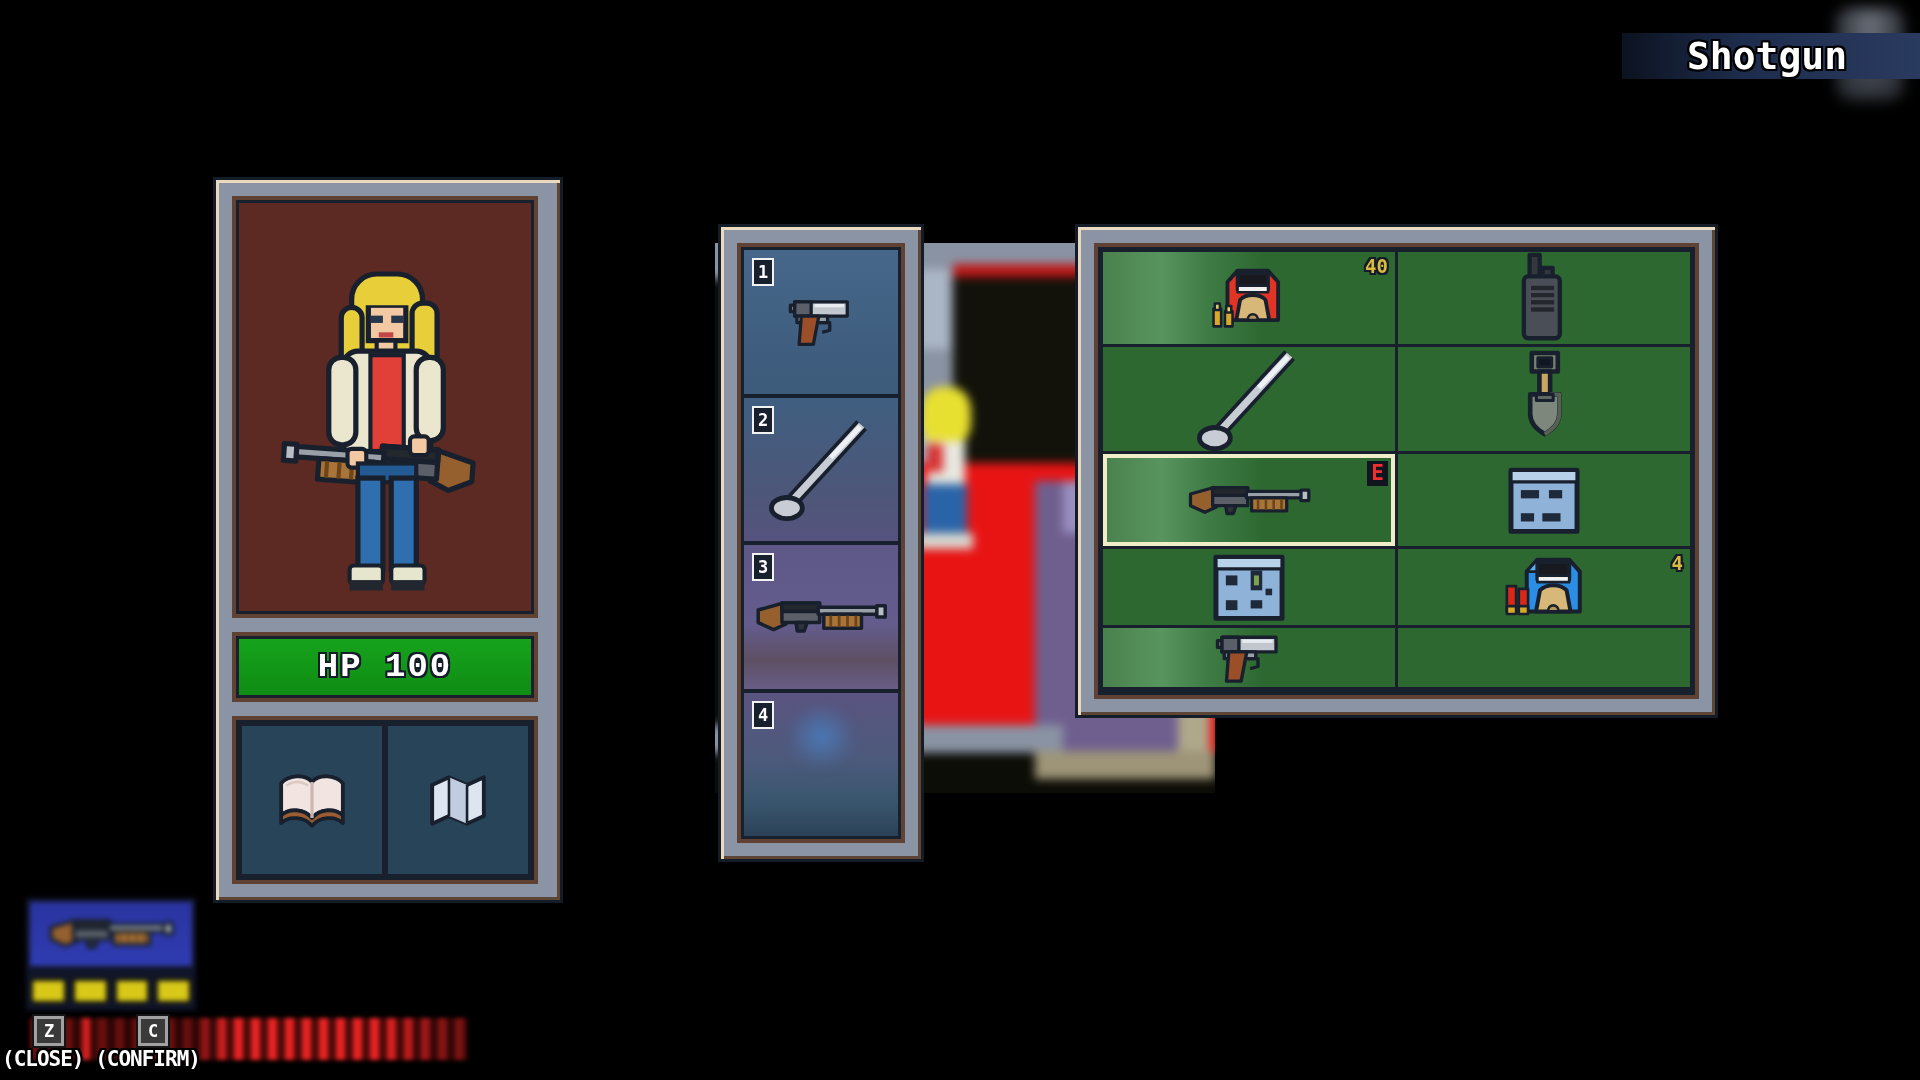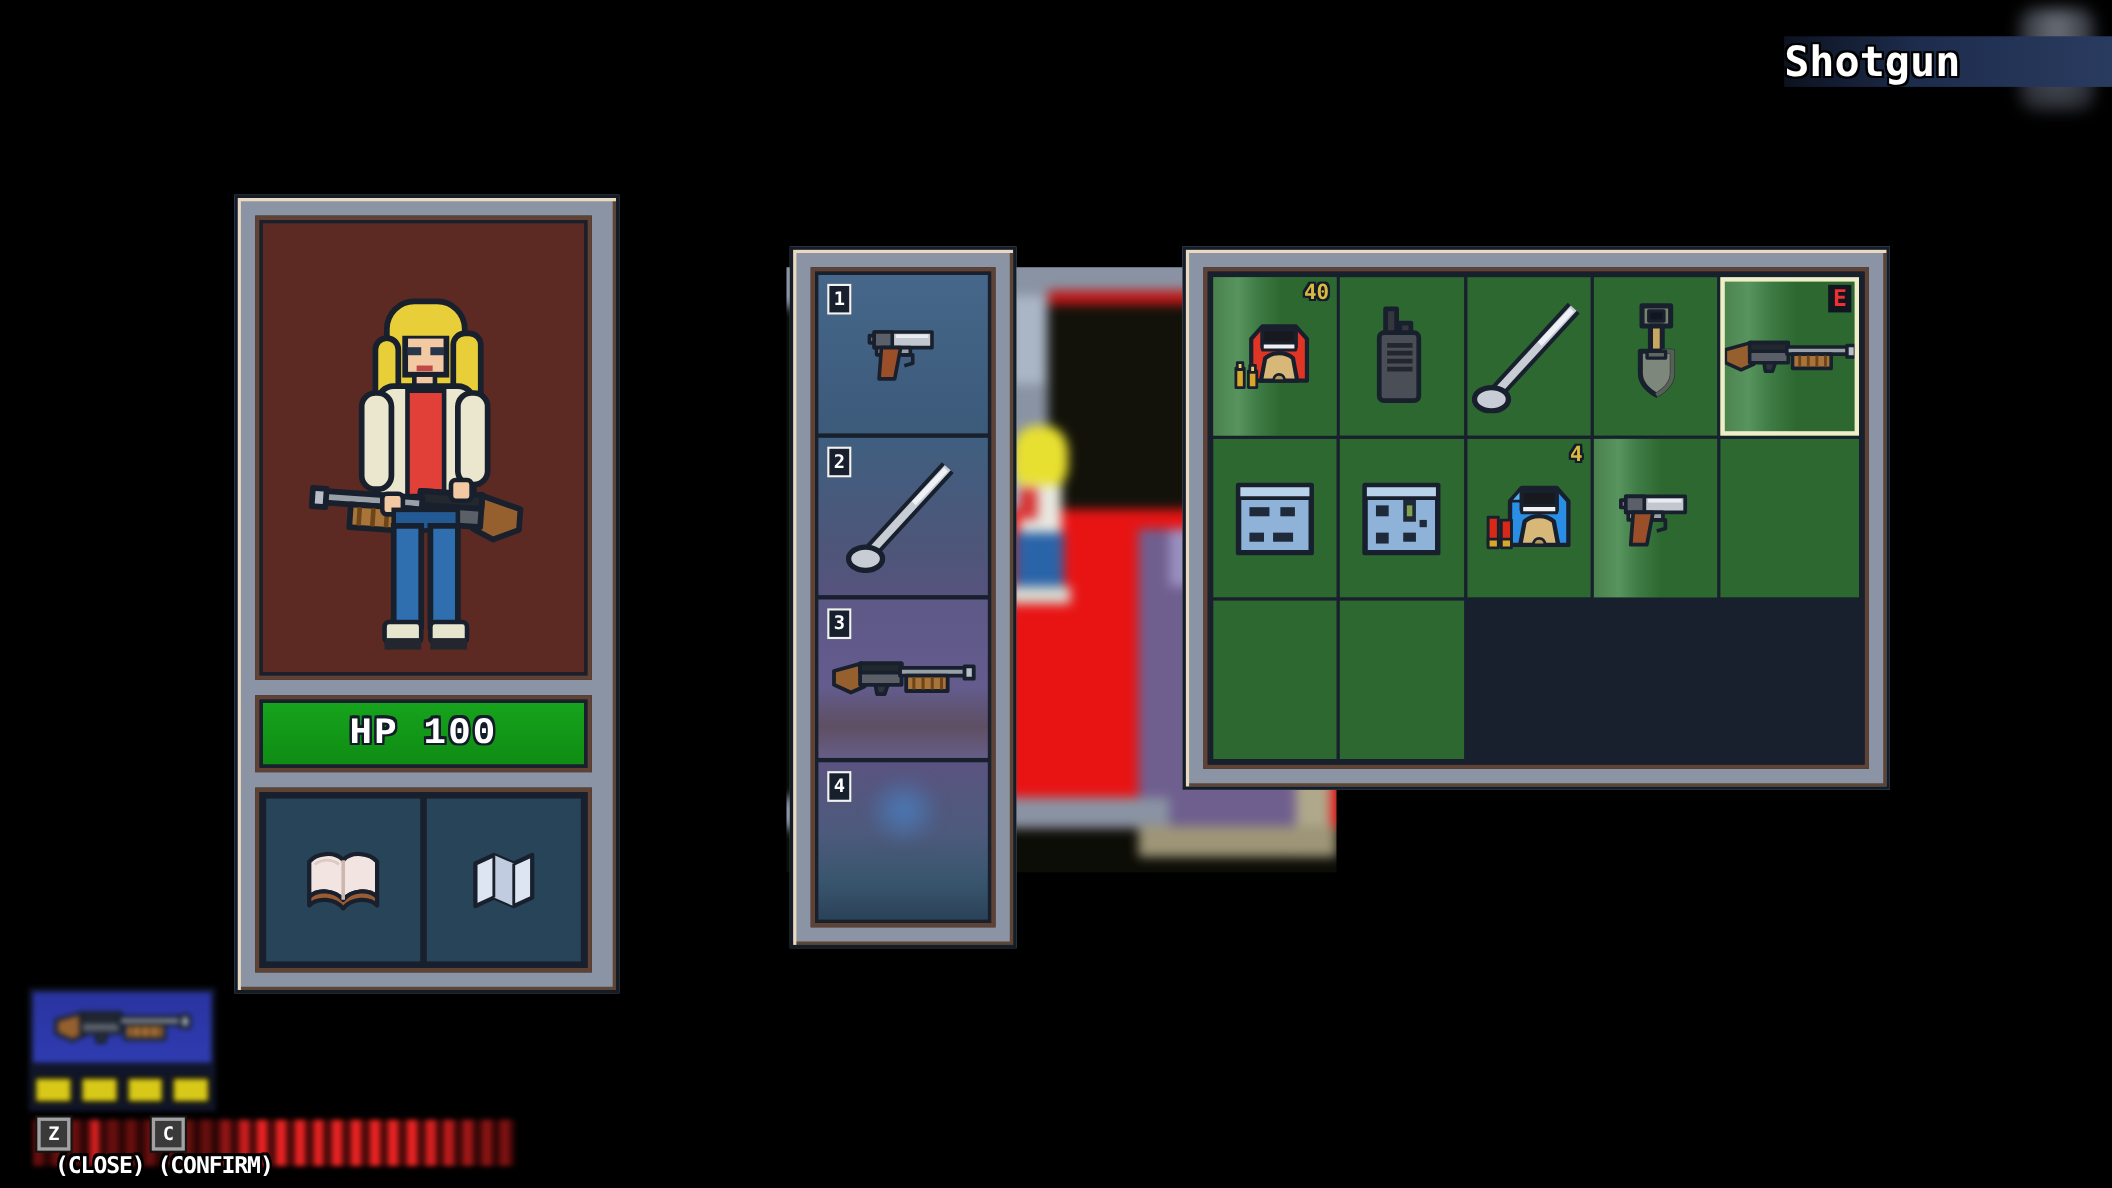--- a/index.html
+++ b/index.html
@@ -15,21 +15,21 @@
   .ol-navy{text-shadow:2px 0 #141c2a,-2px 0 #141c2a,0 2px #141c2a,0 -2px #141c2a,
            2px 2px #141c2a,-2px -2px #141c2a,2px -2px #141c2a,-2px 2px #141c2a;}
   .ol-black{text-shadow:2px 0 #000,-2px 0 #000,0 2px #000,0 -2px #000,
             2px 2px #000,-2px -2px #000,2px -2px #000,-2px 2px #000;}
   
   .banner-blob{left:1836px;top:8px;width:68px;height:92px;border-radius:14px;
     background:radial-gradient(ellipse at 50% 20%,#6d727c 0%,#3a3e46 55%,#1d2026 100%);
     filter:blur(7px);z-index:6;}
   .banner{left:1622px;top:33px;width:298px;height:46px;z-index:7;
     background:linear-gradient(90deg,#0c1220 0%,#1d2c4c 40%,#2a3b60 100%);
-    display:flex;align-items:center;justify-content:flex-start;padding-right:8px;box-sizing:border-box;
+    display:flex;align-items:center;justify-content:center;padding-right:8px;box-sizing:border-box;
     color:#fff;font-size:38px;font-weight:bold;}
   
   .scene{left:715px;top:243px;width:500px;height:550px;overflow:hidden;background:#0d0d07;z-index:1;}
   .scene-blur{position:absolute;inset:-12px;filter:blur(5px);}
   .scene-blur>div{position:absolute;}
   
   .charpanel{left:213px;top:177px;width:344px;height:720px;z-index:3;}
   .portrait-in{background:#5c2a22;display:flex;align-items:flex-end;justify-content:center;overflow:hidden;}
   .hp-in{background:linear-gradient(#16a31c,#0f8c14);display:flex;align-items:center;justify-content:center;
          color:#fff;font-size:34px;font-weight:bold;letter-spacing:2px;}
@@ -43,41 +43,41 @@
   .hs2{background:linear-gradient(180deg,#3f5f80,#4e5679 70%,#56537e);}
   .hs3{background:linear-gradient(180deg,#5e5887,#635c8d 55%,#5e4f63 80%,#675e87);}
   .hs4{background:linear-gradient(180deg,#5a5480,#4d5a7c 45%,#39566e 75%,#2b4258);}
   .hs4-blob{position:absolute;left:28%;top:8%;width:45%;height:45%;
             background:radial-gradient(ellipse,#4a7ab8 0%,rgba(74,122,184,0) 70%);filter:blur(6px);}
   .numchip{position:absolute;top:8px;left:8px;width:18px;height:24px;background:#18202e;border:2px solid #f2f2f2;
            color:#fff;font-size:17px;font-weight:bold;display:flex;align-items:center;justify-content:center;z-index:2;}
   
   .invpanel{left:1075px;top:224px;width:637px;height:488px;z-index:3;}
   .grid{position:absolute;inset:0;border:3px solid #18202e;background:#18202e;display:grid;
-        grid-template-columns:repeat(5,1fr);grid-template-rows:repeat(3,1fr);gap:3px;padding:2px;}
+        grid-template-columns:repeat(2,1fr);grid-template-rows:repeat(3,1fr);gap:3px;padding:2px;}
   .cell{position:relative;background:#2c6830;display:flex;align-items:center;justify-content:center;}
   .col1{background-image:linear-gradient(90deg,#4a814d 0%,#58945d 20%,#3f7b44 36%,#2c6830 55%);}
   .sel{outline:4px solid #f0eec8;outline-offset:-4px;}
   .count{position:absolute;top:5px;right:7px;color:#d9b93f;font-size:19px;font-weight:bold;line-height:1;}
   .badge{position:absolute;top:7px;right:7px;background:#10151f;color:#f03030;font-size:21px;font-weight:bold;
          line-height:1;padding:2px 4px;}
   
   .wpnbox{left:26px;top:898px;width:170px;height:112px;background:#10152a;filter:blur(2.5px);z-index:2;}
   .wpn-screen{position:absolute;left:4px;top:4px;right:4px;height:64px;
               background:linear-gradient(#2a34a0,#2f3cb0);display:flex;align-items:center;justify-content:center;}
   .wpn-pips{position:absolute;left:4px;bottom:6px;right:4px;height:26px;display:flex;gap:5px;}
   .pip{flex:1;background:#d8c818;border:3px solid #15160e;border-radius:4px;}
   .ammobar{left:30px;top:1018px;width:438px;height:42px;filter:blur(2.2px);z-index:2;
     background:
       linear-gradient(90deg,rgba(25,2,2,.62) 0%,rgba(25,2,2,.62) 11%,rgba(25,2,2,0) 13%,rgba(25,2,2,.62) 16%,rgba(25,2,2,.62) 37%,rgba(25,2,2,0) 46%,rgba(25,2,2,0) 80%,rgba(25,2,2,.45) 93%,rgba(25,2,2,.55) 100%),
       repeating-linear-gradient(90deg,#e62222 0 9px,#4a0a0a 9px 17px);}
   .keycap{position:absolute;width:30px;height:30px;background:#3a3a3a;border:3px solid #a2a2a2;
           box-shadow:0 0 0 2px #151515;color:#fff;font-weight:bold;font-size:17px;
           display:flex;align-items:center;justify-content:center;filter:blur(.7px);box-sizing:border-box;z-index:4;}
-  .hint{left:2px;top:1047px;color:#fff;font-size:21px;font-weight:bold;z-index:5;letter-spacing:-1px;margin-left:48px;}
+  .hint{left:2px;top:1047px;color:#fff;font-size:21px;font-weight:bold;z-index:5;letter-spacing:-1px;}
   svg{display:block;}
 </style>
 </head>
 <body>
 
 <div id="stage">
 
   <svg width="0" height="0" style="position:absolute">
     <defs>
       <g id="i-pistol" stroke="#18202e" stroke-width="3" stroke-linejoin="round">

